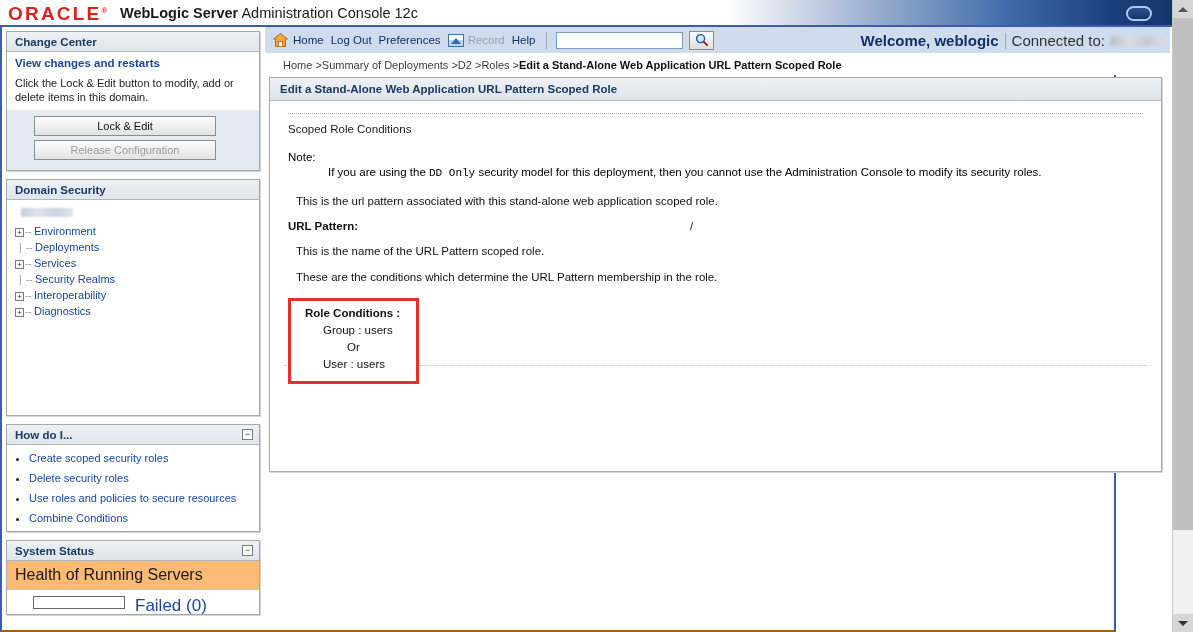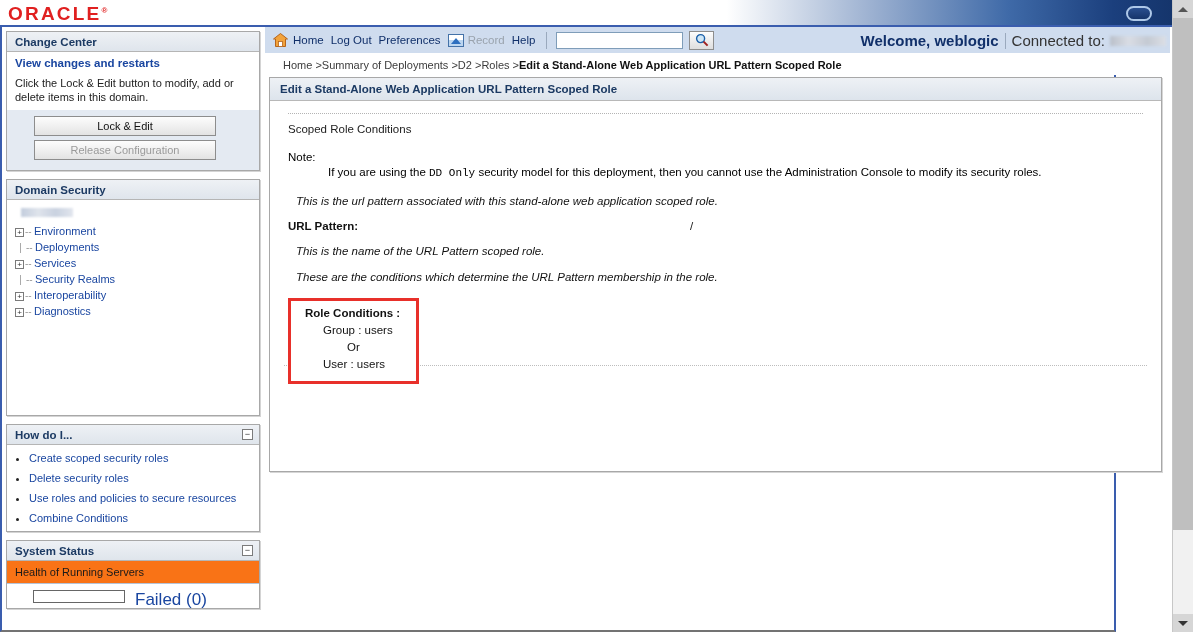--- a/index.html
+++ b/index.html
@@ -75,21 +75,21 @@
     width: 20px; height: 512px;
     background: #bfbfbf;
   }
 
   
   #page-frame {
     position: absolute; left: 0; top: 27px;
     width: 1116px; height: 605px;
     border-left: 2px solid #3a5dae;
     border-right: 2px solid #3a5dae;
-    border-bottom: 2px solid #737373;
+    border-bottom: 2px solid #a16207;
     background: #ffffff;
   }
 
   
   #left-col {
     position: absolute; left: 4px; top: 4px;
     width: 254px;
   }
   .panel {
     border: 1px solid #a8a8a8;
@@ -168,22 +168,22 @@
   .tree-link { color: #1a46a0; text-decoration: none; cursor: pointer; }
 
   
   #howdoi-body ul { margin: 6px 0 4px 0; padding-left: 22px; }
   #howdoi-body li { margin: 0 0 6px 0; line-height: 14px; }
   #howdoi-body li::marker { color: #222; }
   .hd-link { color: #1a46a0; text-decoration: none; cursor: pointer; font-size: 11px; }
 
   
   #sysstat-sub {
-    background: #f97316; border-bottom: 1px solid #b6c4d8;
-    padding: 5px 8px; font-size: 11px; color: #1a1a1a;
+    background: #fdba74; border-bottom: 1px solid #b6c4d8;
+    padding: 5px 8px; font-size: 16px; color: #1a1a1a;
   }
   #sysstat-body { padding: 6px 8px 4px 8px; position: relative; height: 24px; }
   #health-bar {
     position: absolute; left: 26px; top: 6px;
     width: 92px; height: 13px;
     border: 1px solid #666; background: #ffffff;
   }
   #failed-label {
     position: absolute; left: 128px; top: 6px;
     color: #1a46a0; font-size: 17px; cursor: pointer;
@@ -275,21 +275,21 @@
     padding: 5px 10px;
     font-weight: bold; font-size: 11.5px; color: #1c3a63;
   }
   #content-body { padding: 10px 18px 10px 18px; position: relative; }
   .dotted-rule {
     border-top: 1px dotted #b4b4b4;
     margin: 2px 0 9px 0;
   }
   .sect-title { font-size: 11.5px; color: #222; margin: 0 0 16px 0; }
   .para { font-size: 11.5px; color: #111; margin: 0 0 11px 0; line-height: 15px; }
-  .para.indent { padding-left: 8px; font-style: italic; }
+  .para.indent { padding-left: 8px; }
   .note-lbl { font-size: 11.5px; margin: 0 0 3px 0; }
   .note-body { font-size: 11.5px; padding-left: 40px; margin: 0 0 15px 0; }
   .mono { font-family: "Liberation Mono", monospace; font-size: 11px; }
   .field-row {
     display: flex; align-items: baseline;
     margin: 0 0 12px 0;
   }
   .field-lbl {
     font-weight: bold; font-size: 11.5px; color: #111;
     width: 402px; flex: none;
@@ -313,20 +313,23 @@
     position: absolute; left: 14px; right: 14px; bottom: 28px;
     border-top: 1px dotted #bdbdbd;
   }
 </style>
 </head>
 <body>
 
 <div id="banner">
   <div id="oracle-logo">
     <span>ORACLE</span><span id="oracle-tm">®</span>
+  </div>
+  <div id="banner-title">
+    <b>WebLogic Server</b><span class="reg"> Administration Console 12c</span>
   </div>
   <div id="oval-icon"></div>
 </div>
 
 <div id="scrollbar">
   <div id="scroll-up">
     <span class="tri-up"></span>
   </div>
   <div id="scroll-thumb"></div>
   <div id="scroll-down">

